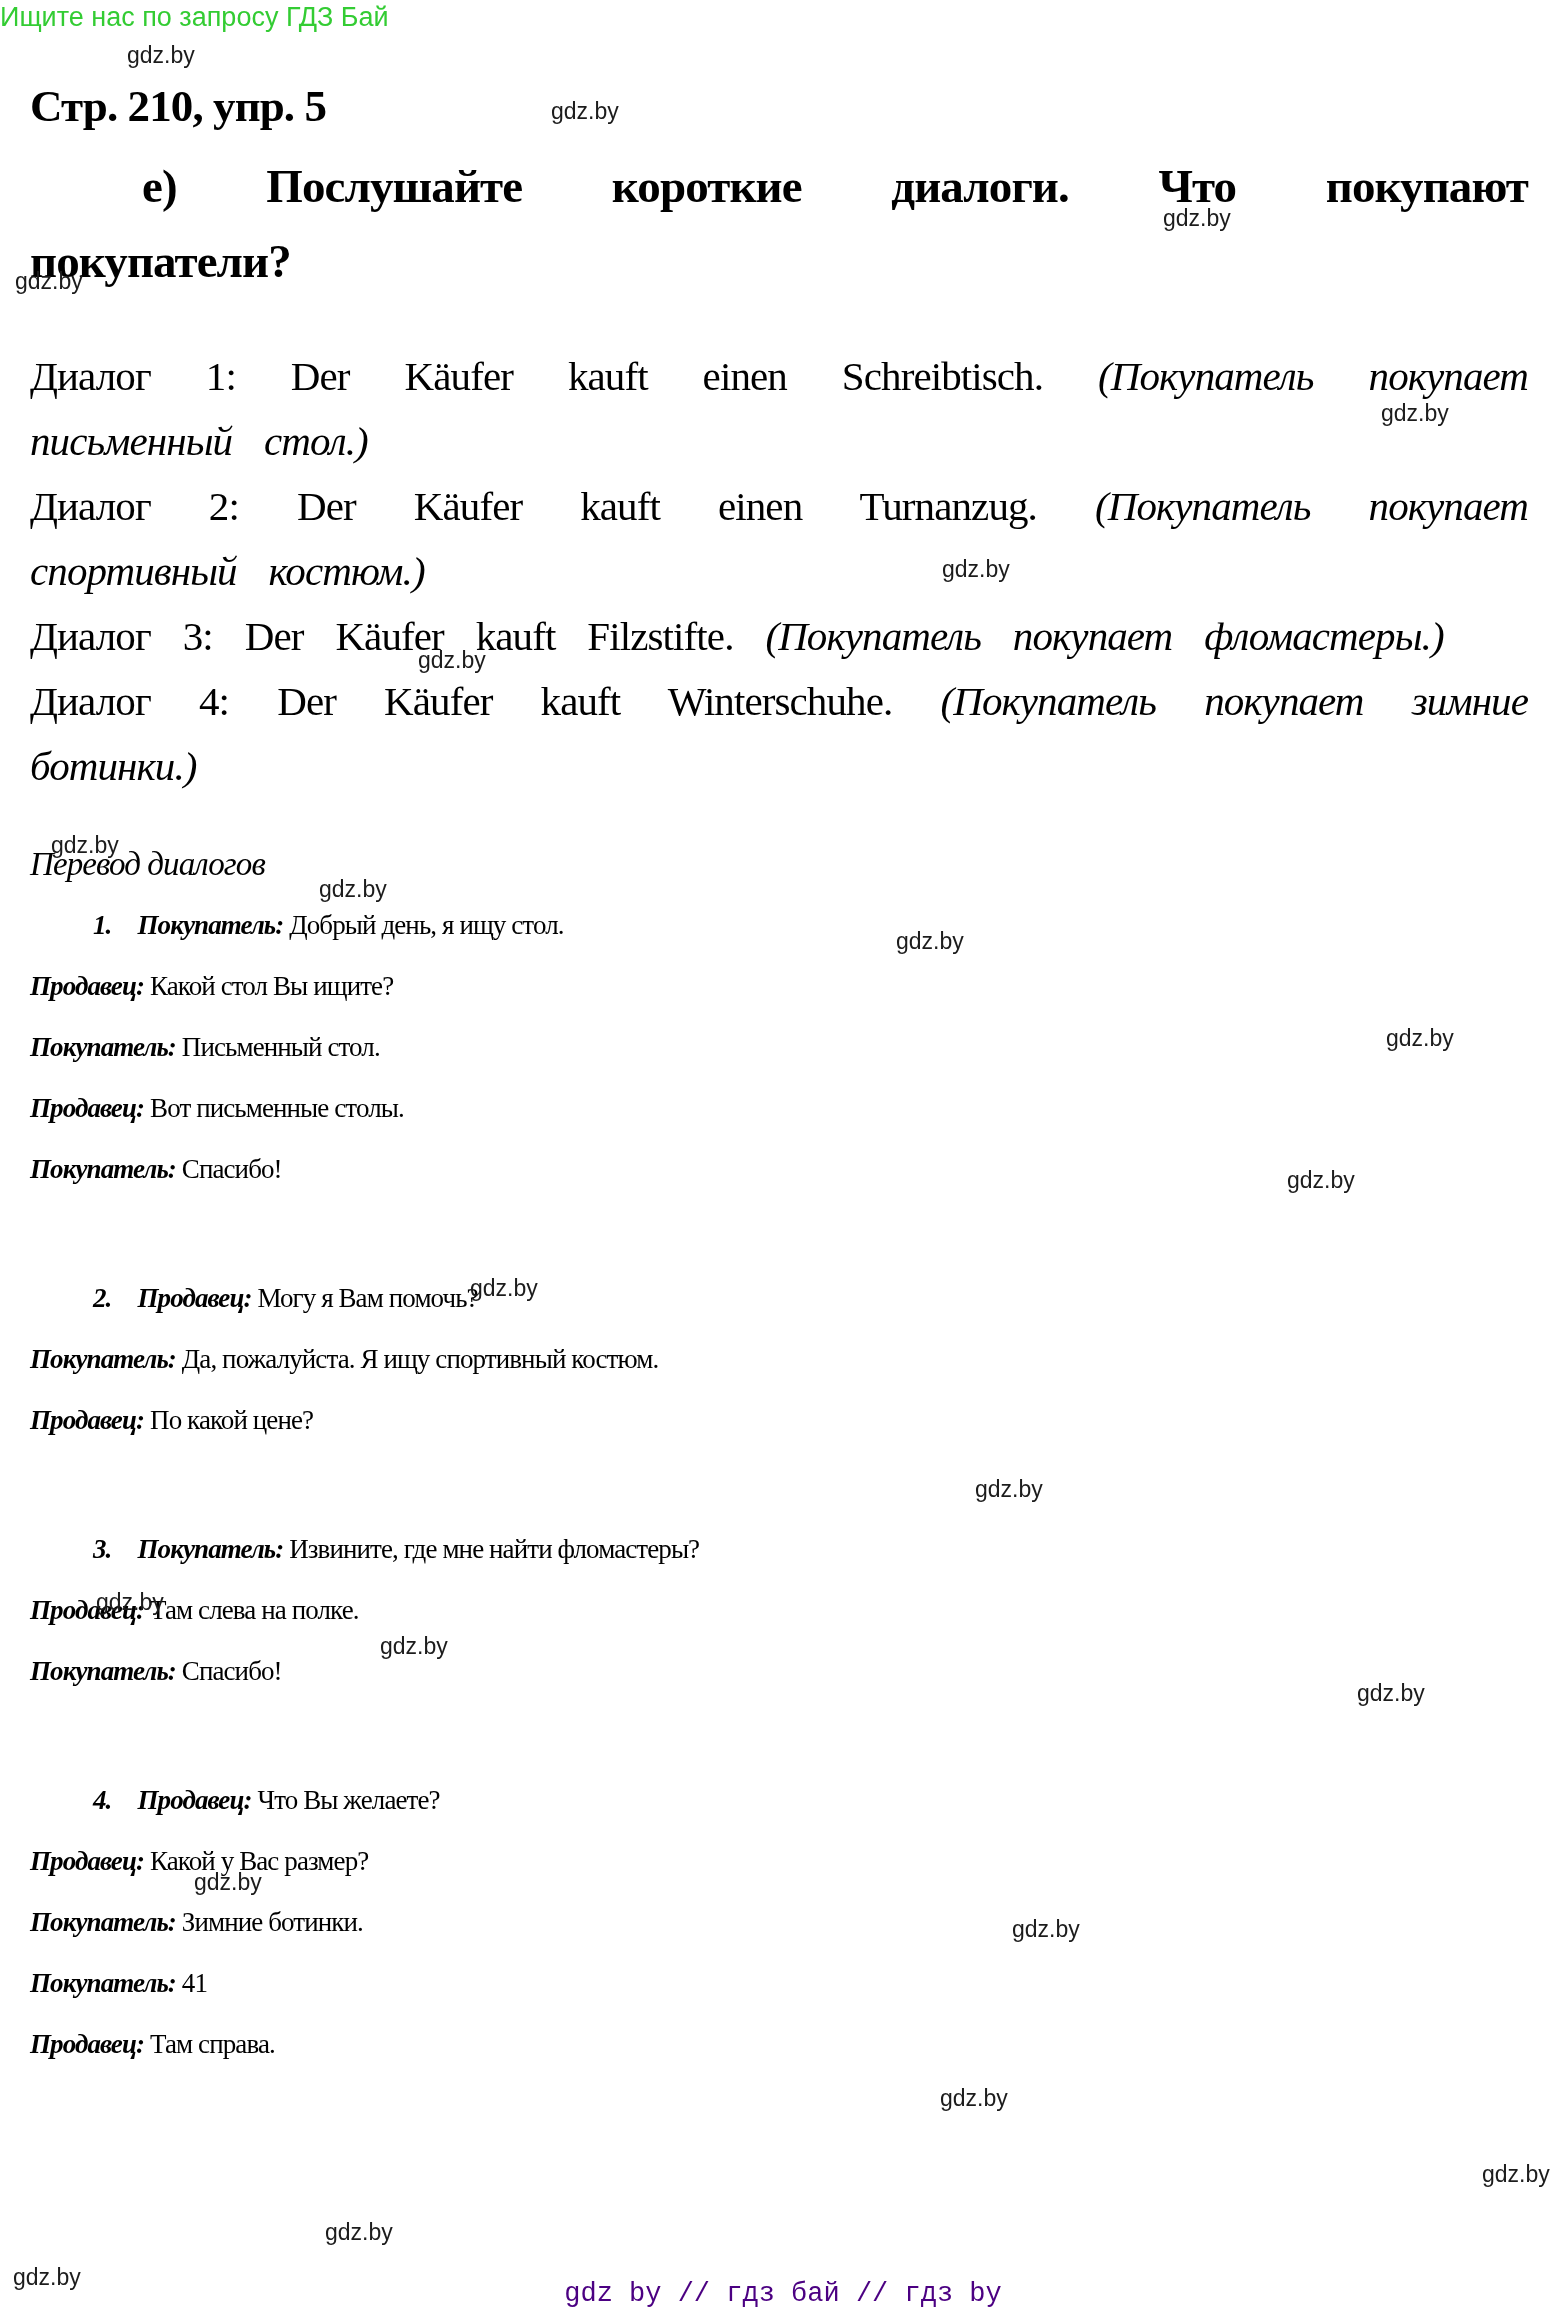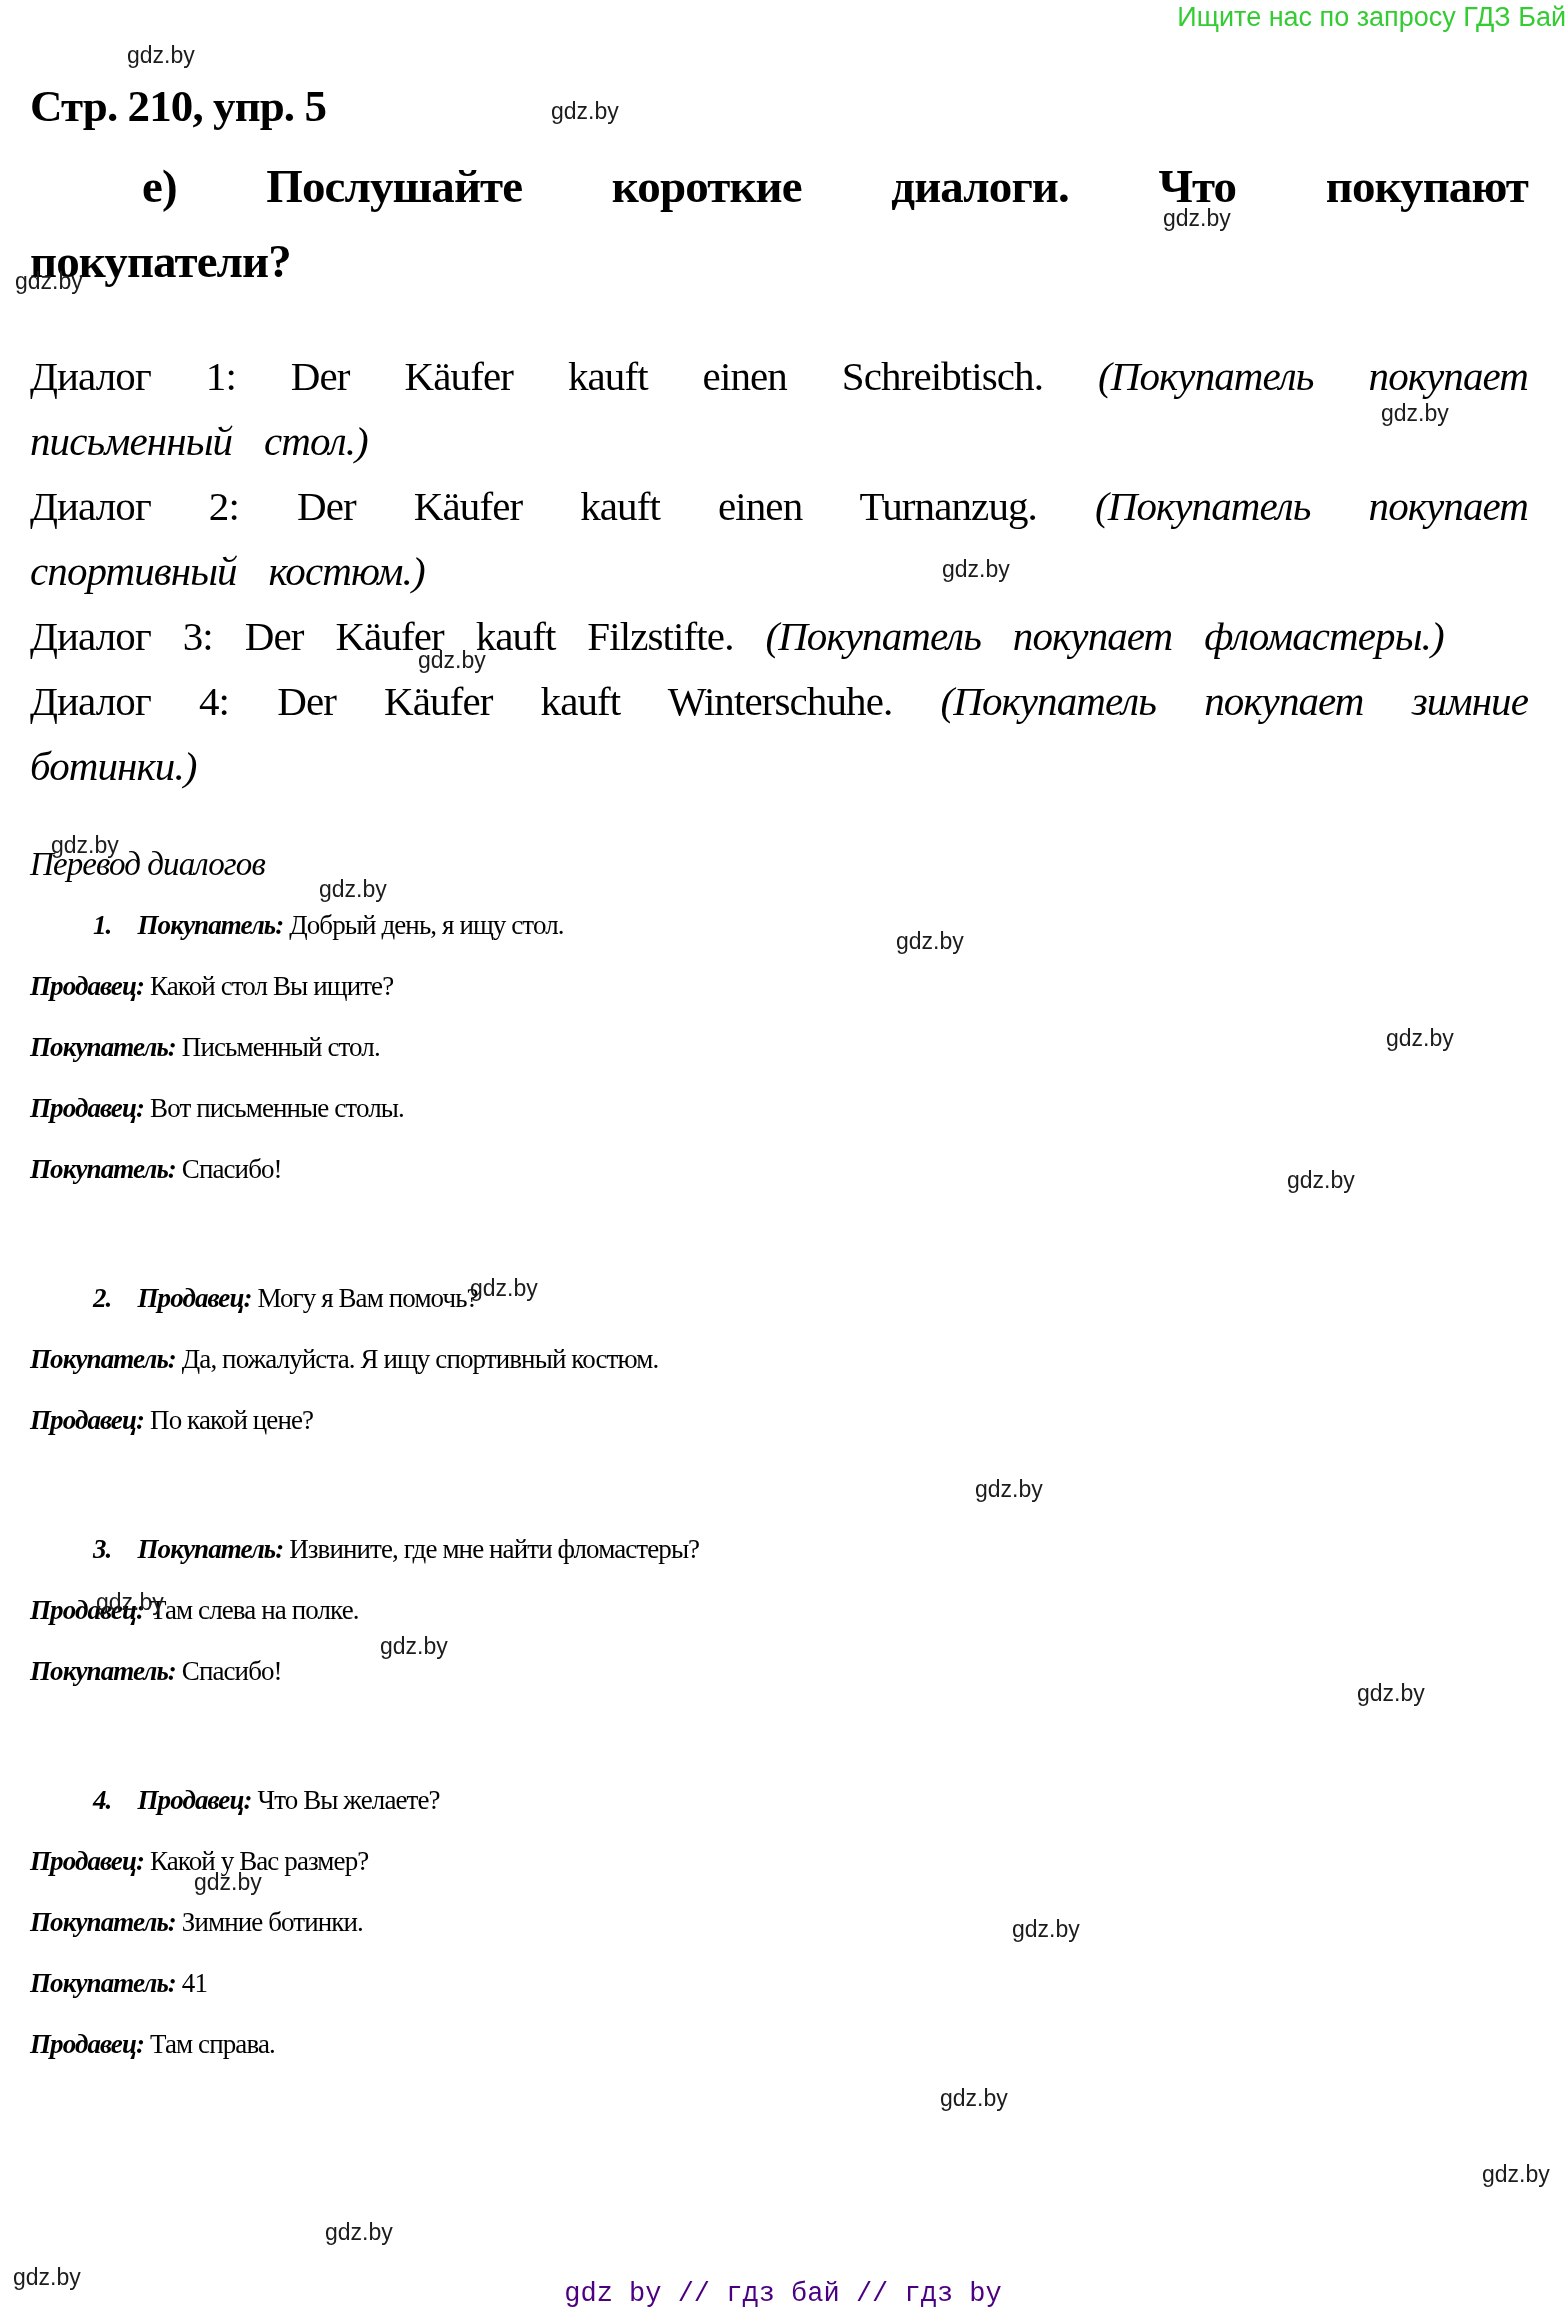--- a/index.html
+++ b/index.html
@@ -11,21 +11,21 @@
     color: #000000;
     font-family: "Liberation Serif", "DejaVu Serif", serif;
     overflow: hidden;
   }
 
   
   .banner-top {
     position: absolute;
     top: 1.7px; left: 0;
     width: 100%;
-    text-align: right;
+    text-align: left;
     font-family: "Liberation Sans", "DejaVu Sans", sans-serif;
     font-size: 27px;
     color: #33cc33;
     white-space: nowrap;
   }
   .banner-bottom {
     position: absolute;
     bottom: 10.5px; left: 0;
     width: 100%;
     text-align: center;

